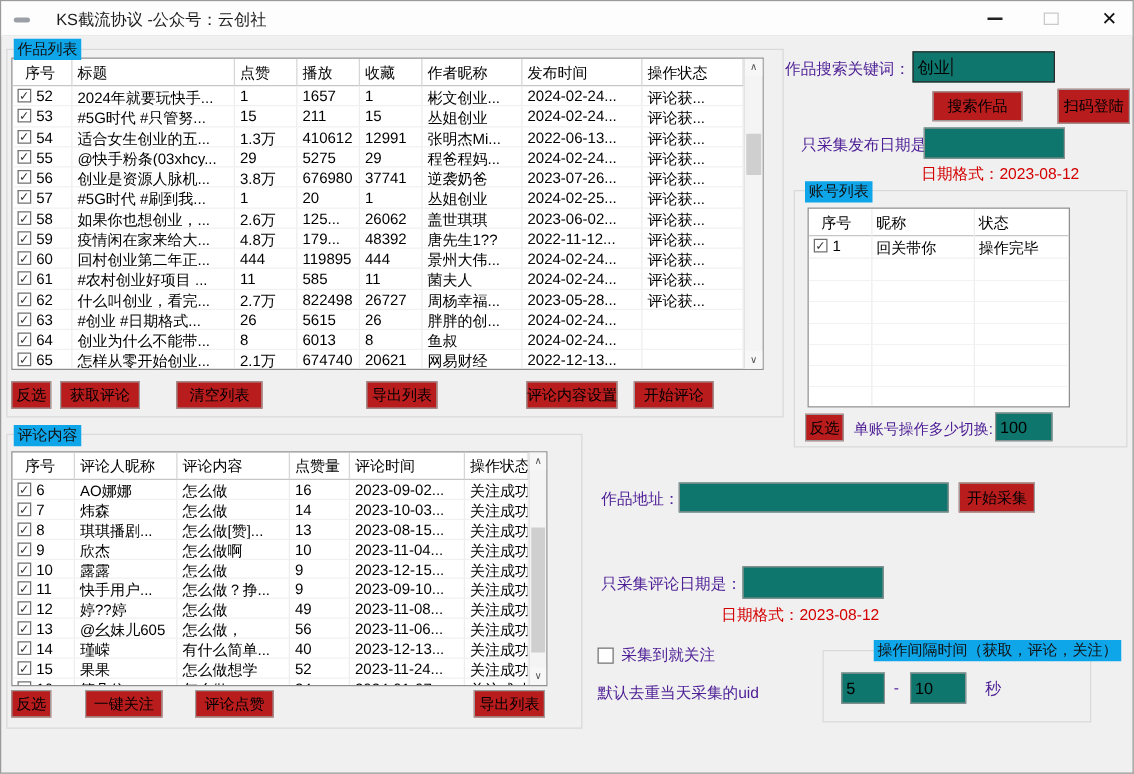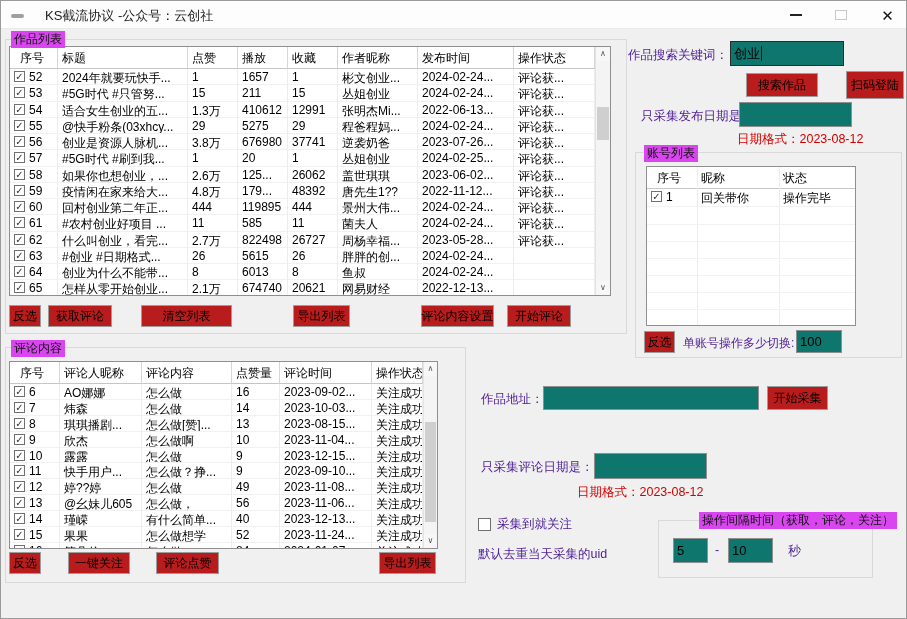--- a/index.html
+++ b/index.html
@@ -8,21 +8,21 @@
   
   .titlebar{position:absolute;left:0;top:0;width:100%;height:28px;background:#fdfdfd;border-bottom:1px solid #e9e9e9;}
   .app-icon{position:absolute;left:10px;top:13px;width:13px;height:4px;background:#9aa0a6;border-radius:2px;}
   .win-title{position:absolute;left:44px;top:6px;font-size:13px;color:#1c1c1c;white-space:nowrap;}
   .win-btn{position:absolute;top:0;height:28px;display:flex;align-items:center;justify-content:center;cursor:default;}
   .min-glyph{width:12px;height:2px;background:#222;}
   .max-glyph{width:12px;height:10px;border:1px solid #c9c9c9;background:transparent;}
   .close-glyph{font-size:15px;color:#111;line-height:1;}
   
   .group{position:absolute;border:1px solid #d9d9d9;}
-  .group-label{position:absolute;background:#d946ef;padding:0 3px;font-size:12px;color:#111;white-space:nowrap;z-index:3;}
+  .group-label{position:absolute;background:#0ea5e9;padding:0 3px;font-size:12px;color:#111;white-space:nowrap;z-index:3;}
   
   .tbl{position:absolute;background:#fff;border:1px solid #8f8f8f;overflow:hidden;}
   .trow{display:flex;width:100%;}
   .trow>div{flex:none;overflow:hidden;white-space:nowrap;padding:1px 3px 0 4px;font-size:12px;color:#000;border-right:1px solid #ededed;border-bottom:1px solid #f1f1f1;}
   .trow.head>div{border-right:1px solid #d6d6d6;border-bottom:1px solid #c6c6c6;padding-top:3px;}
   .t1 .trow{height:16.28px;}
   .t1 .trow.head{height:22px;}
   .t1 .trow>div:nth-child(1){width:48px;}
   .t1 .trow>div:nth-child(2){width:130px;}
   .t1 .trow>div:nth-child(3){width:50px;}
@@ -239,21 +239,21 @@
     </div>
     <div class="vscroll" style="width:15px;">
       <div class="arr up">∧</div>
       <div class="thumb" style="top:60px;height:33px;"></div>
       <div class="arr dn">∨</div>
     </div>
   </div>
 
   <div class="btn" style="left:8px;top:304px;width:32px;height:22px;">反选</div>
   <div class="btn" style="left:47px;top:304px;width:64px;height:22px;">获取评论</div>
-  <div class="btn" style="left:140px;top:304px;width:91px;height:22px;">清空列表</div>
+  <div class="btn" style="left:140px;top:304px;width:69px;height:22px;">清空列表</div>
   <div class="btn" style="left:292px;top:304px;width:57px;height:22px;">导出列表</div>
   <div class="btn" style="left:420px;top:304px;width:73px;height:22px;">评论内容设置</div>
   <div class="btn" style="left:506px;top:304px;width:64px;height:22px;">开始评论</div>
 
   <div class="group" style="left:4px;top:346px;width:461px;height:236px;"></div>
   <span class="group-label" style="left:10px;top:339px;">评论内容</span>
 
   <div class="tbl t2" style="left:8px;top:360px;width:429px;height:188px;">
     <div style="margin-right:14px;">
       <div class="trow head">

